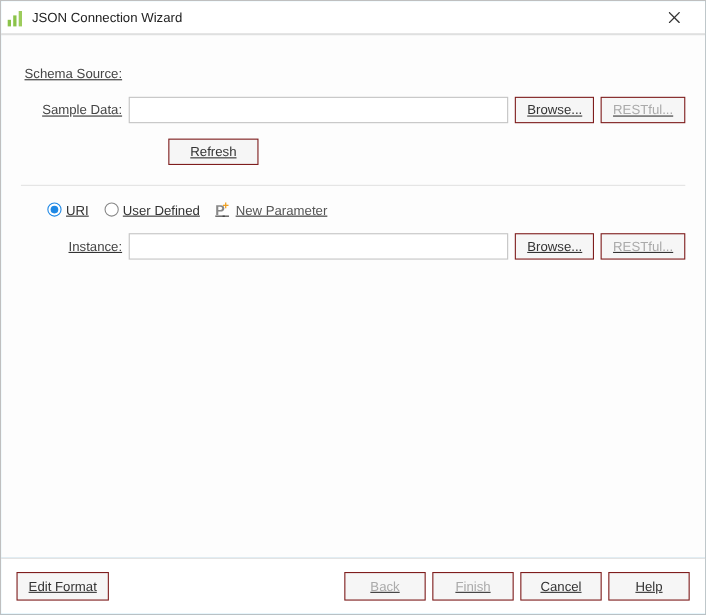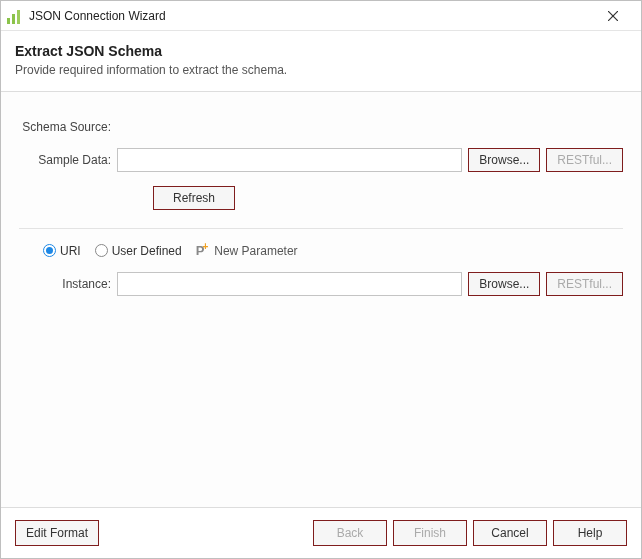--- a/index.html
+++ b/index.html
@@ -60,20 +60,21 @@
     font-size: 12px;
     color: #555;
   }
 
   .content {
     flex: 1;
     border-top: 1px solid #ddd;
     background: #fdfdfd;
     padding: 28px 18px 10px 18px;
     overflow: auto;
+    text-decoration: underline;
   }
 
   .row {
     display: flex;
     align-items: center;
     margin-bottom: 14px;
   }
   .row .label {
     width: 98px;
     text-align: right;
@@ -157,20 +158,21 @@
     position: relative; top: -5px; left: -2px;
   }
 
   .footer {
     border-top: 1px solid #ddd;
     background: #fff;
     padding: 12px 14px;
     display: flex;
     align-items: center;
     gap: 6px;
+    text-decoration: underline;
   }
   .footer .spacer { flex: 1; }
   .footer .btn { min-width: 74px; height: 26px; }
 
   .select-wrap { position: relative; flex: 1; }
   .select-wrap .select-display {
     width: 100%; height: 24px; border: 1px solid #c4c4c4;
     background: #fff; display: flex; align-items: center;
     padding: 0 22px 0 6px; cursor: pointer;
   }
@@ -194,24 +196,20 @@
     </div>
     <div class="title">JSON Connection Wizard</div>
     <div class="close">
       <svg width="10" height="10" viewBox="0 0 10 10">
         <line x1="0" y1="0" x2="10" y2="10" stroke="#333" stroke-width="1.2"></line>
         <line x1="10" y1="0" x2="0" y2="10" stroke="#333" stroke-width="1.2"></line>
       </svg>
     </div>
   </div>
 
-  <div class="header">
-    <h1>Extract JSON Schema</h1>
-    <p>Provide required information to extract the schema.</p>
-  </div>
 
   <div class="content">
 
     <div class="row">
       <div class="label">Schema Source:</div>
     </div>
 
     <div class="row">
       <div class="label">Sample Data:</div>
       <div class="field">

